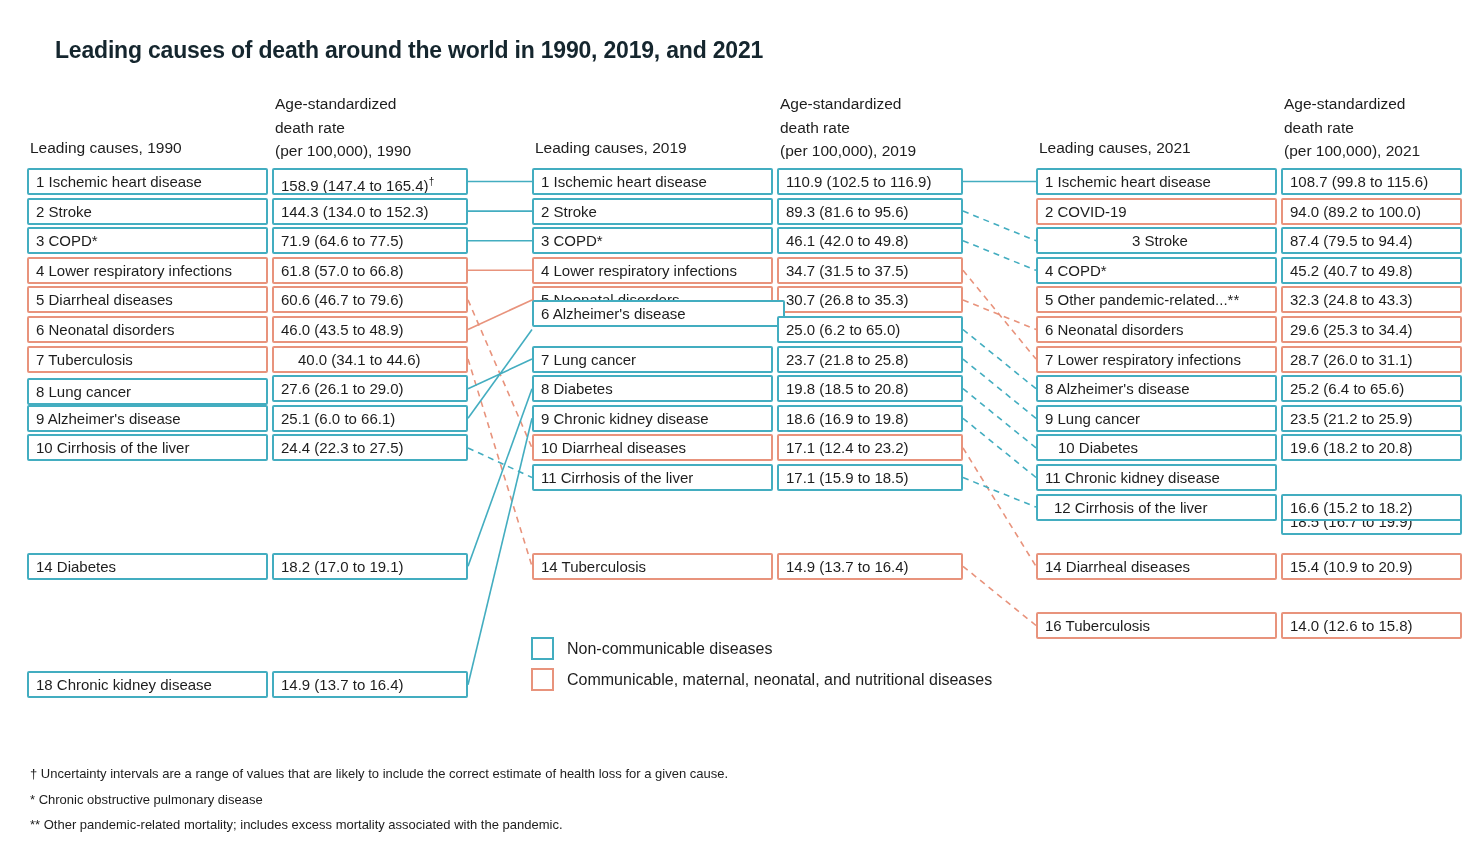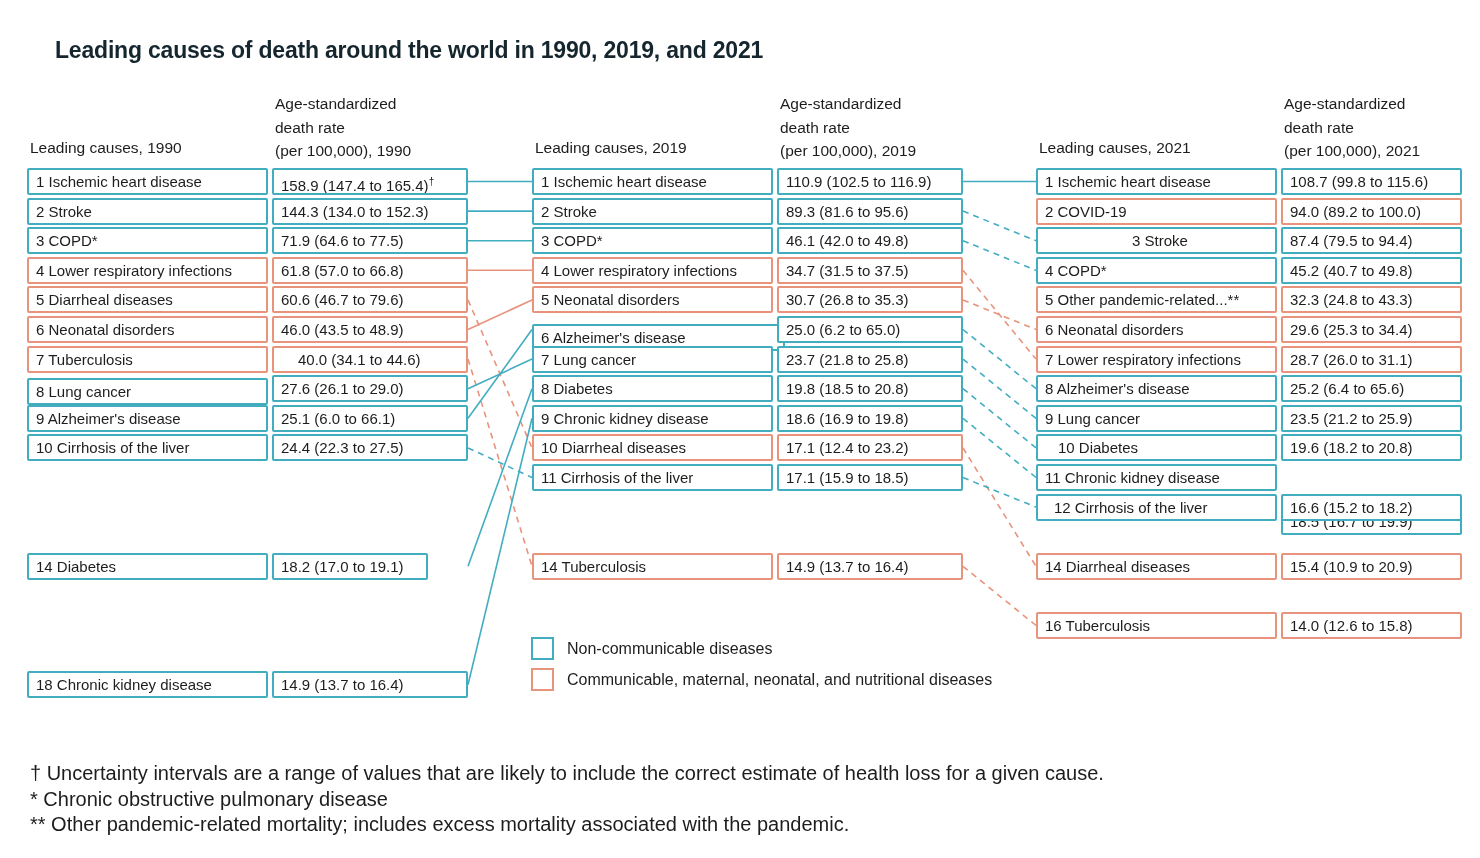--- a/index.html
+++ b/index.html
@@ -24,21 +24,21 @@
   .box.cmnn { border-color: var(--cmnn, #E8937C); }
   .sup { font-size:10px; vertical-align:6px; }
   svg.connectors { position:absolute; left:0; top:0; pointer-events:none; }
   .legend-item { position:absolute; display:flex; align-items:center; gap:13px; }
   #legend-ncd  { left:531px; top:637px; }
   #legend-cmnn { left:531px; top:668px; }
   .legend-swatch { width:23px; height:23px; box-sizing:border-box; border:2px solid; background:#fff; flex:0 0 auto; }
   .legend-swatch.ncd  { border-color: var(--ncd, #43ADC0); }
   .legend-swatch.cmnn { border-color: var(--cmnn, #E8937C); }
   .legend-label { font-size:16px; color:#1d1d1d; white-space:nowrap; }
-  .footnotes { position:absolute; left:30px; top:761px; font-size:20px; color:#1d1d1d; line-height:25.5px; }
+  .footnotes { position:absolute; left:30px; top:761px; font-size:13px; color:#1d1d1d; line-height:25.5px; }
 </style>
 </head>
 <body>
 
 <div class="canvas">
   <h1 class="title">Leading causes of death around the world in 1990, 2019, and 2021</h1>
 
   <svg id="connector-layer" class="connectors" width="1480" height="858" viewBox="0 0 1480 858">
       <line x1="468" y1="181.5" x2="532" y2="181.5" stroke="#43ADC0" stroke-width="1.6"></line>
       <line x1="468" y1="211.1" x2="532" y2="211.1" stroke="#43ADC0" stroke-width="1.6"></line>
@@ -87,40 +87,40 @@
       <div class="box cmnn" style="left: 272px; top: 316px; width: 196px;"><span>46.0 (43.5 to 48.9)</span></div>
       <div class="box cmnn" style="left: 27px; top: 345.6px; width: 241px;">7 Tuberculosis</div>
       <div class="box cmnn" style="left: 272px; top: 345.6px; width: 196px; padding-left: 24px;"><span>40.0 (34.1 to 44.6)</span></div>
       <div class="box ncd" style="left: 27px; top: 378px; width: 241px;">8 Lung cancer</div>
       <div class="box ncd" style="left: 272px; top: 375.2px; width: 196px;"><span>27.6 (26.1 to 29.0)</span></div>
       <div class="box ncd" style="left: 27px; top: 404.8px; width: 241px;">9 Alzheimer's disease</div>
       <div class="box ncd" style="left: 272px; top: 404.8px; width: 196px;"><span>25.1 (6.0 to 66.1)</span></div>
       <div class="box ncd" style="left: 27px; top: 434.4px; width: 241px;">10 Cirrhosis of the liver</div>
       <div class="box ncd" style="left: 272px; top: 434.4px; width: 196px;"><span>24.4 (22.3 to 27.5)</span></div>
       <div class="box ncd" style="left: 27px; top: 552.8px; width: 241px;">14 Diabetes</div>
-      <div class="box ncd" style="left: 272px; top: 552.8px; width: 156px;"><span>18.2 (17.0 to 19.1)</span></div>
+      <div class="box ncd" style="left: 272px; top: 552.8px; width: 196px;"><span>18.2 (17.0 to 19.1)</span></div>
       <div class="box ncd" style="left: 27px; top: 671.2px; width: 241px;">18 Chronic kidney disease</div>
       <div class="box ncd" style="left: 272px; top: 671.2px; width: 196px;"><span>14.9 (13.7 to 16.4)</span></div>
       <div class="col-header causes-header" style="left: 535px; top: 139px; position: absolute;">Leading causes, 2019</div>
       <div class="col-header rate-header" style="left: 780px; top: 92px; position: absolute;">
         <div>Age-standardized</div>
         <div>death rate</div>
         <div>(per 100,000), 2019</div>
       </div>
       <div class="box ncd" style="left: 532px; top: 168px; width: 241px;">1 Ischemic heart disease</div>
       <div class="box ncd" style="left: 777px; top: 168px; width: 186px;"><span>110.9 (102.5 to 116.9)</span></div>
       <div class="box ncd" style="left: 532px; top: 197.6px; width: 241px;">2 Stroke</div>
       <div class="box ncd" style="left: 777px; top: 197.6px; width: 186px;"><span>89.3 (81.6 to 95.6)</span></div>
       <div class="box ncd" style="left: 532px; top: 227.2px; width: 241px;">3 COPD*</div>
       <div class="box ncd" style="left: 777px; top: 227.2px; width: 186px;"><span>46.1 (42.0 to 49.8)</span></div>
       <div class="box cmnn" style="left: 532px; top: 256.8px; width: 241px;">4 Lower respiratory infections</div>
       <div class="box cmnn" style="left: 777px; top: 256.8px; width: 186px;"><span>34.7 (31.5 to 37.5)</span></div>
       <div class="box cmnn" style="left: 532px; top: 286.4px; width: 241px;">5 Neonatal disorders</div>
       <div class="box cmnn" style="left: 777px; top: 286.4px; width: 186px;"><span>30.7 (26.8 to 35.3)</span></div>
-      <div class="box ncd" style="left: 532px; top: 324px; width: 253px;">6 Alzheimer's disease</div>
+      <div class="box ncd" style="left: 532px; top: 300px; width: 253px;">6 Alzheimer's disease</div>
       <div class="box ncd" style="left: 777px; top: 316px; width: 186px;"><span>25.0 (6.2 to 65.0)</span></div>
       <div class="box ncd" style="left: 532px; top: 345.6px; width: 241px;">7 Lung cancer</div>
       <div class="box ncd" style="left: 777px; top: 345.6px; width: 186px;"><span>23.7 (21.8 to 25.8)</span></div>
       <div class="box ncd" style="left: 532px; top: 375.2px; width: 241px;">8 Diabetes</div>
       <div class="box ncd" style="left: 777px; top: 375.2px; width: 186px;"><span>19.8 (18.5 to 20.8)</span></div>
       <div class="box ncd" style="left: 532px; top: 404.8px; width: 241px;">9 Chronic kidney disease</div>
       <div class="box ncd" style="left: 777px; top: 404.8px; width: 186px;"><span>18.6 (16.9 to 19.8)</span></div>
       <div class="box cmnn" style="left: 532px; top: 434.4px; width: 241px;">10 Diarrheal diseases</div>
       <div class="box cmnn" style="left: 777px; top: 434.4px; width: 186px;"><span>17.1 (12.4 to 23.2)</span></div>
       <div class="box ncd" style="left: 532px; top: 464px; width: 241px;">11 Cirrhosis of the liver</div>

